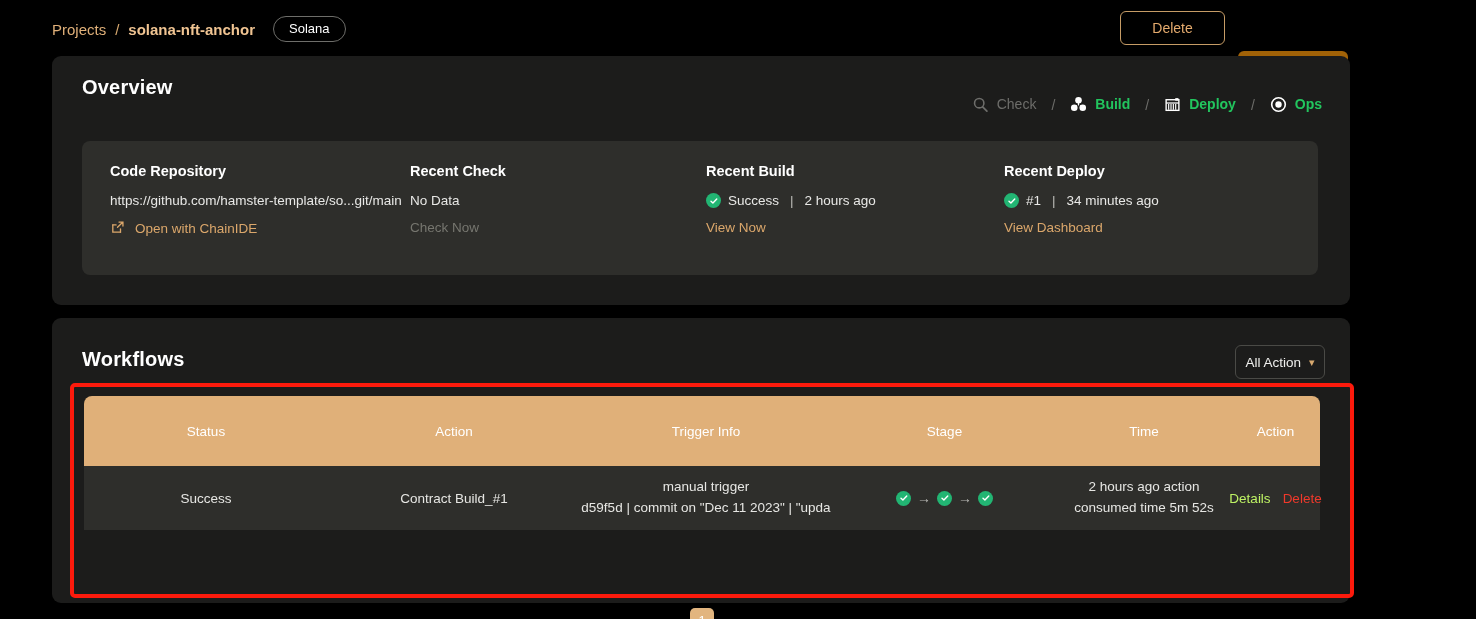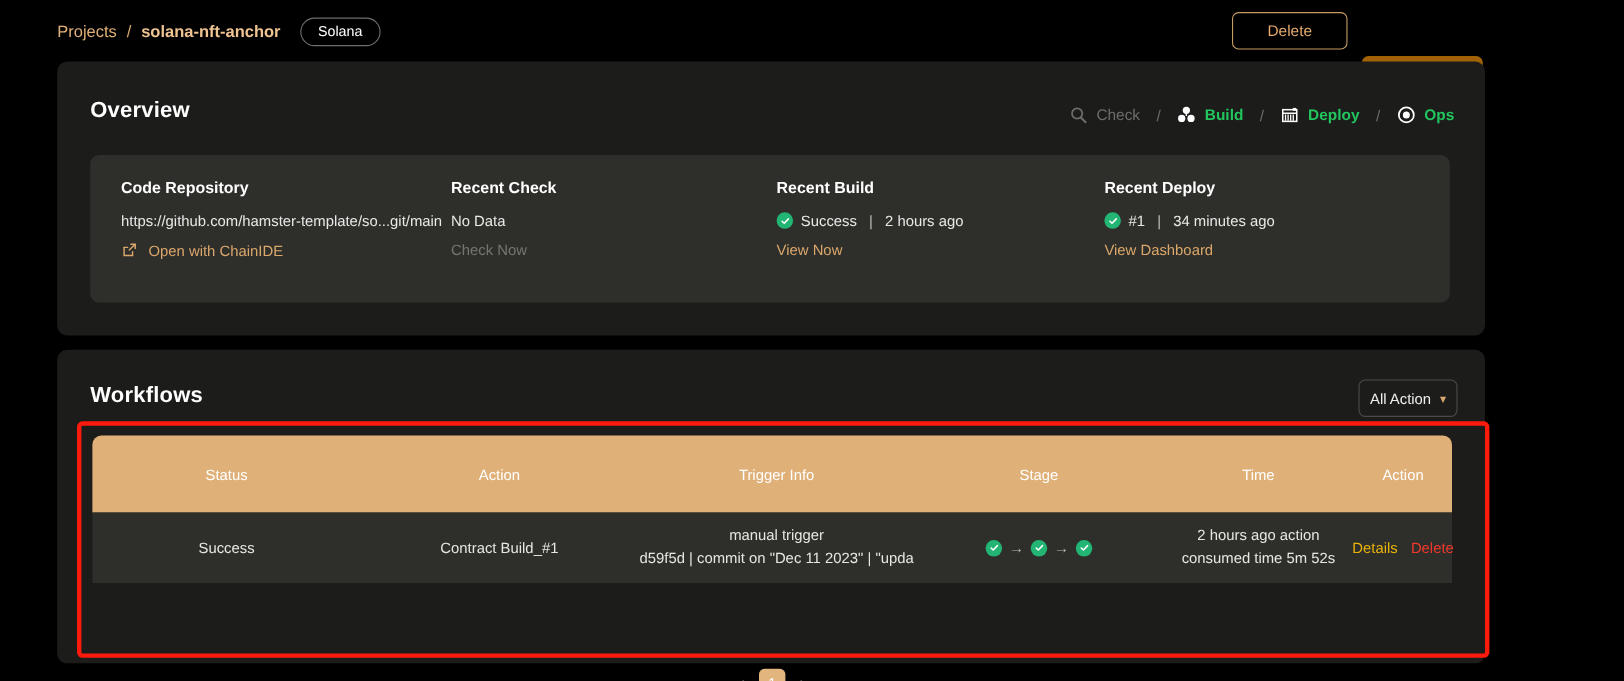--- a/index.html
+++ b/index.html
@@ -46,21 +46,21 @@
   
   .panel {
     position: absolute; background: #1c1c1b; border-radius: 9px;
   }
   #overview-panel { left: 52px; top: 56px; width: 1298px; height: 249px; }
   #workflows-panel { left: 52px; top: 318px; width: 1298px; height: 285px; }
 
   .panel-title {
     position: absolute; color: #ffffff; font-weight: bold; letter-spacing: .2px;
   }
-  #overview-title { left: 30px; top: 33px; font-size: 20px; }
+  #overview-title { left: 30px; top: 20px; font-size: 20px; }
   #workflows-title { left: 30px; top: 30px; font-size: 20px; }
 
   
   .ovnav {
     position: absolute; right: 28px; top: 40px;
     display: flex; align-items: center; gap: 0px; font-size: 14px;
   }
   .ovnav-item { display: flex; gap: 8px; cursor: pointer; }
   .ovnav-item .lbl { color: #22c55e; font-weight: bold; font-size: 14px; }
   .ovnav-item.disabled .lbl { color: #6d6d6a; font-weight: normal; }
@@ -107,21 +107,21 @@
     height: 64px; align-items: center;
   }
   .trow > div { color: #e6e6e3; font-size: 13.5px; text-align: center; }
   .trig { line-height: 1.55; overflow: hidden; white-space: nowrap; }
   .trig .l1 { display:block; }
   .trig .l2 { display:block; }
   .stage { display: flex; align-items: center; justify-content: center; gap: 6px; }
   .stage .arrow { color: #b8b8b4; font-size: 14px; }
   .timecell { line-height: 1.55; }
   .actcell { display: flex; align-items: center; justify-content: center; gap: 12px; }
-  .a-details { color: #eab308; cursor: pointer; font-size: 13.5px; }
+  .a-details { color: #bef264; cursor: pointer; font-size: 13.5px; }
   .a-delete { color: #f0392b; cursor: pointer; font-size: 13.5px; }
 
   
   .pager {
     position: absolute; left: 0; right: 0; top: 212px;
     display: flex; align-items: center; justify-content: center; gap: 9px;
   }
   .pg-arrow { color: #8a8a86; font-size: 15px; cursor: pointer; padding: 2px 4px; }
   .pg-num {
     width: 24px; height: 24px; border-radius: 5px; background: #e2b57f;

